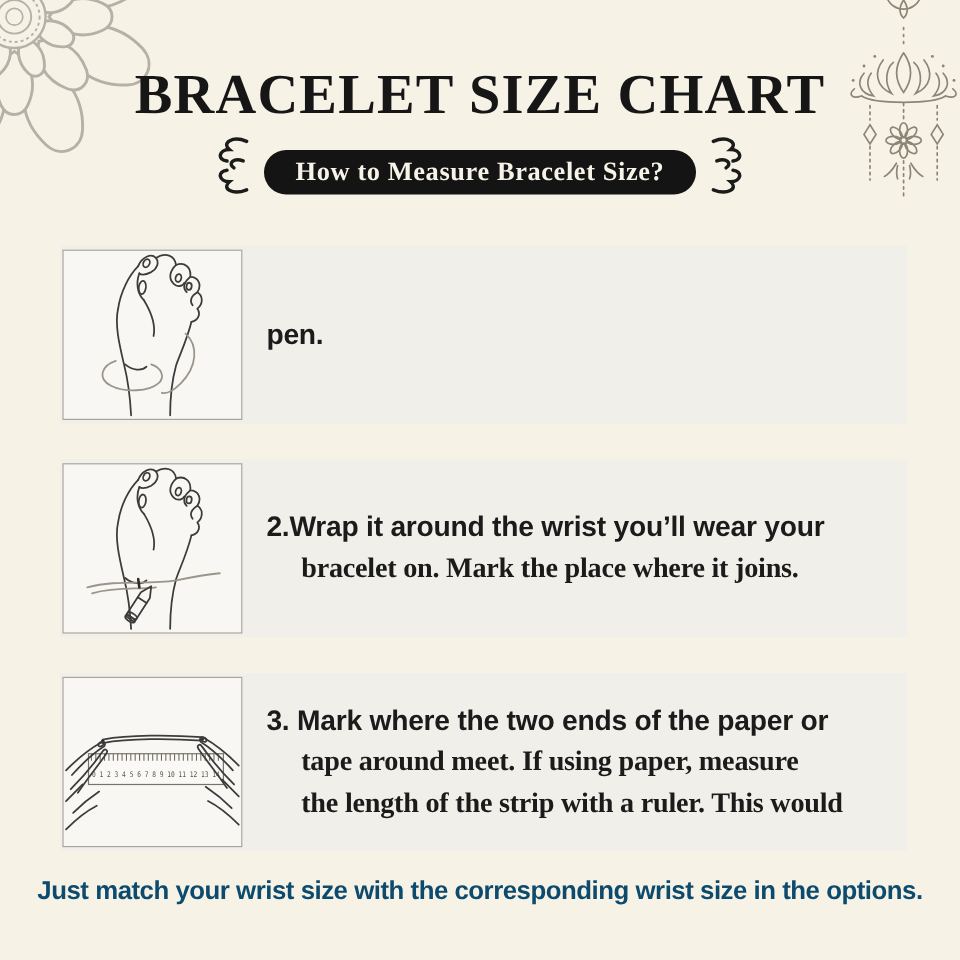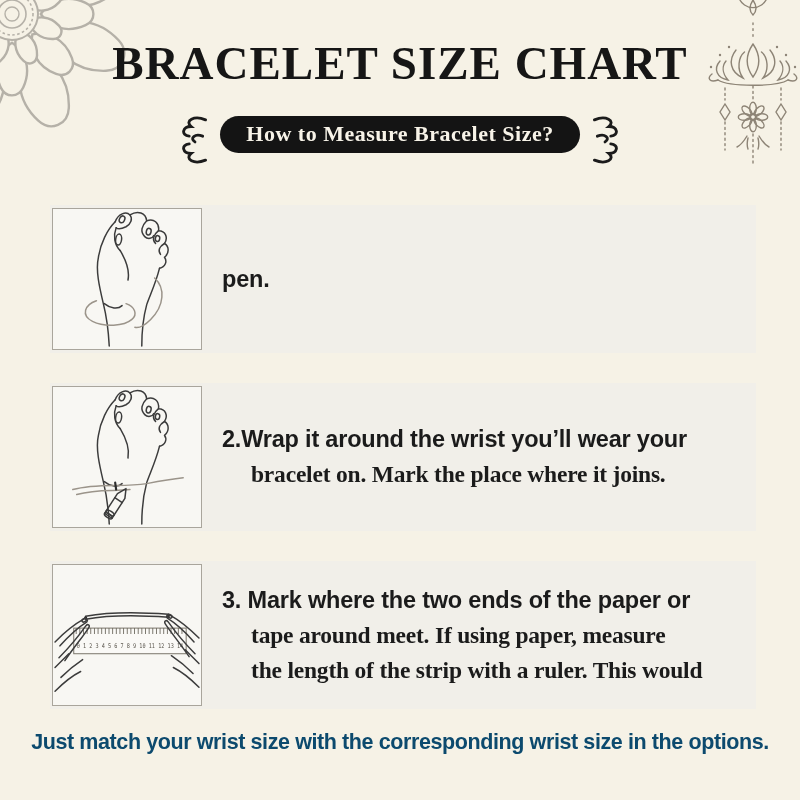--- a/index.html
+++ b/index.html
@@ -2,25 +2,25 @@
 <html><head>
 <meta charset="utf-8">
 <style>
   html,body{margin:0;padding:0;}
   .canvas{position:relative;width:800px;height:800px;background:#f6f2e6;overflow:hidden;
           font-family:"Liberation Sans",sans-serif;color:#1b1b1b;}
   
   .mandala{position:absolute;left:-104px;top:-102px;}
   .lotus{position:absolute;left:699px;top:0;}
   
-  .title{position:absolute;top:36px;left:0;right:0;text-align:center;
+  .title{position:absolute;top:52px;left:0;right:0;text-align:center;
          font-family:"Liberation Serif",serif;font-weight:bold;font-size:47px;
          letter-spacing:1px;color:#161616;}
   .subtitle-row{position:absolute;top:116px;left:0;right:0;height:46px;
-                display:flex;justify-content:center;align-items:flex-start;gap:11px;}
+                display:flex;justify-content:center;align-items:flex-end;gap:11px;}
   .pill{background:#141414;color:#f7f3e8;font-family:"Liberation Serif",serif;
         font-weight:bold;font-size:22px;line-height:24px;padding:6px 26px 7px;
         border-radius:20px;letter-spacing:.5px;white-space:nowrap;}
   .flourish{width:30px;height:48px;}
   .flourish.right{transform:scaleX(-1);}
   
   .step{position:absolute;left:50px;width:706px;height:148px;background:#f1efe9;
         display:flex;align-items:center;}
   .step.s1{top:205px}.step.s2{top:383px}.step.s3{top:561px}
   .panel{position:absolute;left:2px;top:3px;width:150px;height:142px;

